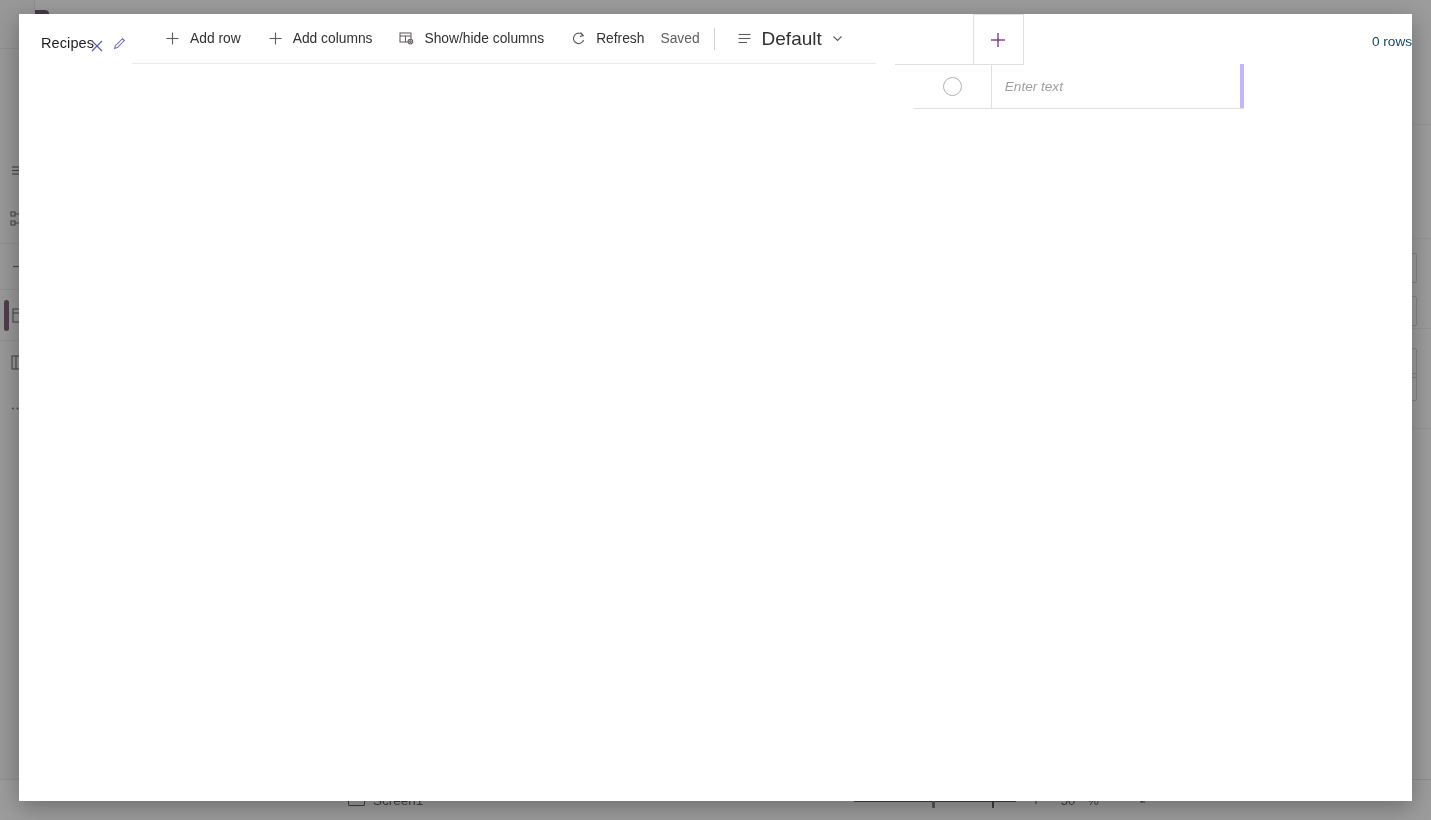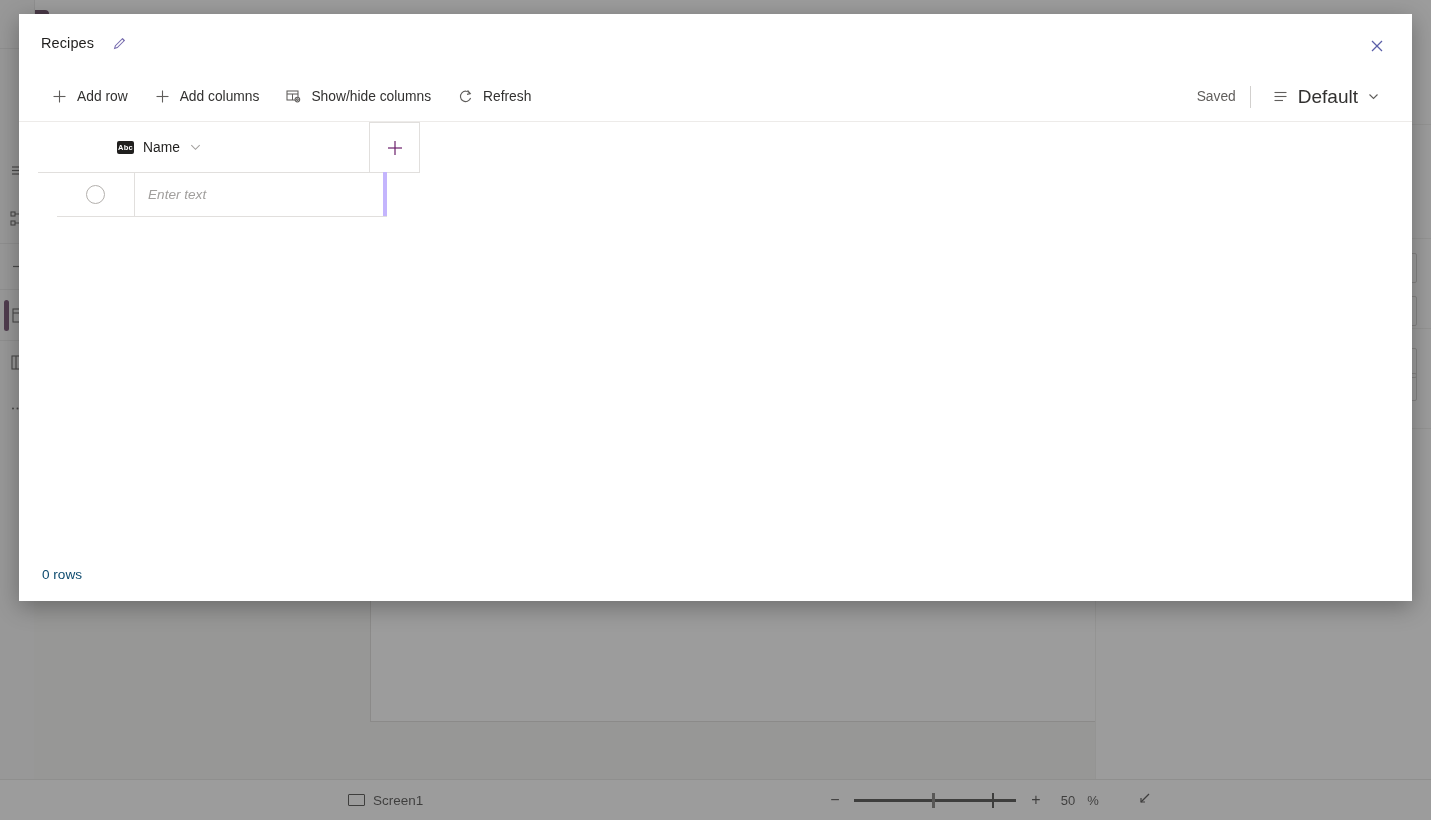--- a/index.html
+++ b/index.html
@@ -210,25 +210,25 @@
     inset: 0;
     background: rgba(85, 85, 85, 0.58);
   }
 
   
   .dialog {
     position: absolute;
     left: 19px;
     top: 14px;
     width: 1393px;
-    height: 587px;
+    height: 787px;
     background: #ffffff;
     box-shadow: 0 6px 22px rgba(0,0,0,0.30);
     display: flex;
-    flex-direction: column;
+    flex-direction: row;
     box-sizing: border-box;
   }
 
   .dlg-header {
     position: relative;
     height: 58px;
     display: flex;
     align-items: center;
     padding: 0 0 0 22px;
     flex: 0 0 auto;
@@ -669,31 +669,20 @@
               </svg>
           </span>
         </div>
       </div>
     </div>
 
     <div class="dlg-body">
 
       <div class="grid-head">
         <div class="gh-select"></div>
-        <div class="gh-col">
-          <div class="gh-col-inner">
-            <span class="abc-badge">Abc</span>
-            <span class="gh-col-label">Name</span>
-            <span class="chev">
-              <svg width="14" height="14" viewBox="0 0 14 14">
-                  <path d="M2.5 5L7 9.5 11.5 5" fill="none" stroke="#a19f9d" stroke-width="1.1"></path>
-                </svg>
-            </span>
-          </div>
-        </div>
         <div class="gh-add">
           <svg width="20" height="20" viewBox="0 0 20 20">
               <g stroke="currentColor" stroke-width="1.2">
             <line x1="10" y1="3" x2="10" y2="17"></line>
                 <line x1="3" y1="10" x2="17" y2="10"></line>
           </g>
             </svg>
         </div>
       </div>
 

